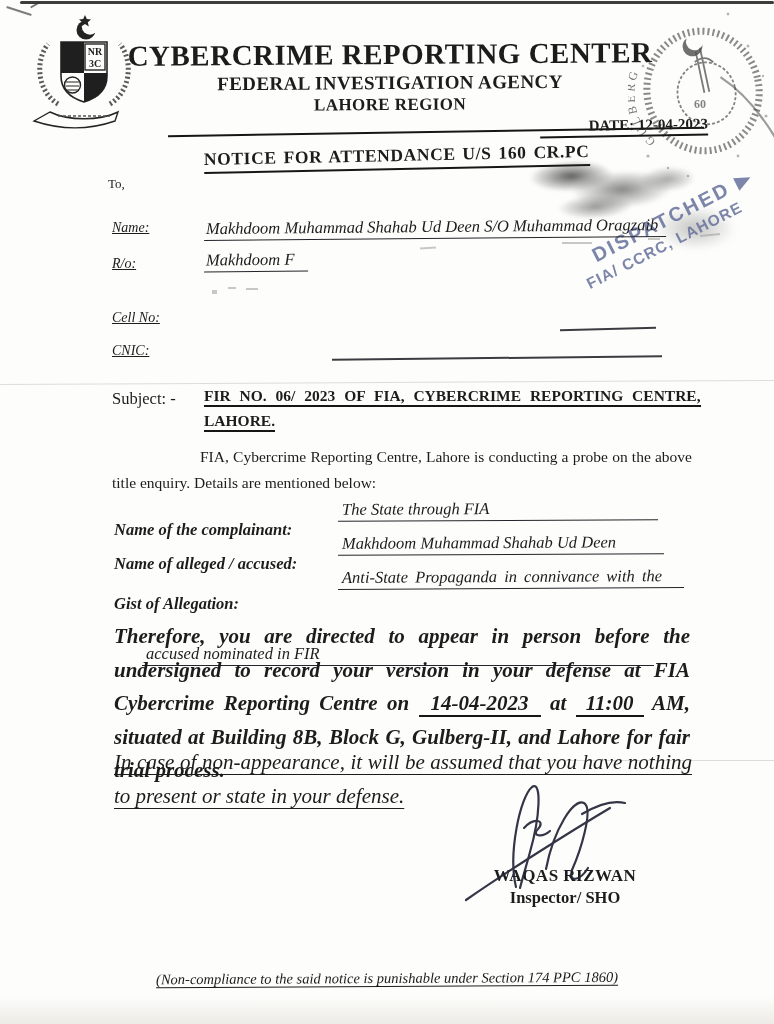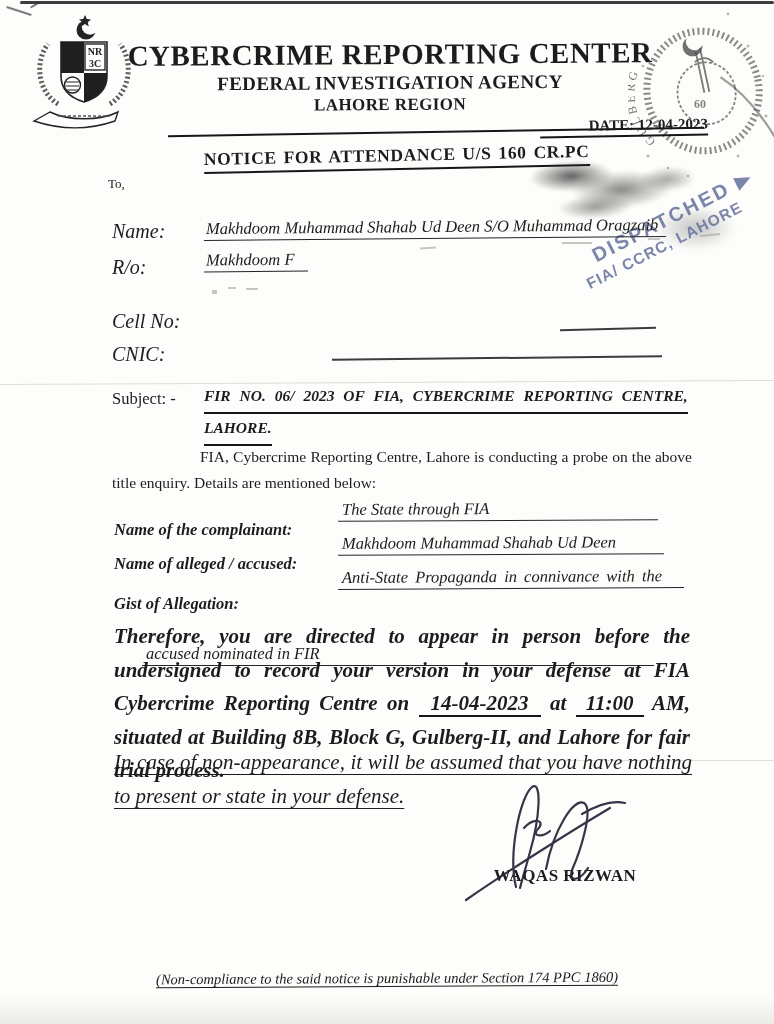--- a/index.html
+++ b/index.html
@@ -29,27 +29,27 @@
       radial-gradient(ellipse 60px 22px at 28% 35%, rgba(45,45,45,.75), rgba(45,45,45,0) 70%),
       radial-gradient(ellipse 70px 26px at 55% 55%, rgba(60,60,60,.6), rgba(60,60,60,0) 72%),
       radial-gradient(ellipse 40px 18px at 80% 45%, rgba(70,70,70,.45), rgba(70,70,70,0) 70%),
       radial-gradient(ellipse 50px 16px at 40% 75%, rgba(55,55,55,.5), rgba(55,55,55,0) 75%);
     filter:blur(1.5px);transform:rotate(-3deg);}
   .smudge2{left:630px;top:196px;width:130px;height:80px;border-radius:50%;
     background:radial-gradient(ellipse 55px 30px at 50% 40%, rgba(90,90,90,.35), rgba(90,90,90,0) 75%);
     filter:blur(3px);}
   
   .to-line{left:108px;top:176px;font-size:13px;}
-  .row-label{font-style:italic;font-size:20px;}
+  .row-label{font-style:italic;font-size:14px;text-decoration:underline;}
   .row-value{font-style:italic;font-size:16.5px;border-bottom:1.6px solid #24242a;padding:0 8px 1px 2px;transform:rotate(-.5deg);white-space:nowrap;}
   .remnant{background:#9a9a98;height:2px;opacity:.55;}
   .blank-line{background:#3c3c40;height:2px;}
   
   .subj-label{left:112px;top:389px;font-size:16.5px;}
-  .subj-line{font-weight:bold;font-size:15.5px;border-bottom:2px solid #161616;padding-bottom:7px;white-space:nowrap;display:inline-block;font-style:italic;}
+  .subj-line{font-weight:bold;font-size:15.5px;border-bottom:2px solid #161616;padding-bottom:0;white-space:nowrap;display:inline-block;}
   .intro{left:112px;top:444px;width:580px;font-size:15.5px;line-height:26px;text-indent:88px;text-align:justify;}
   
   .det-label{font-weight:bold;font-style:italic;font-size:16.5px;white-space:nowrap;margin-top:19px;}
   .det-value{font-style:italic;font-size:16.5px;border-bottom:1.6px solid #24242a;padding:0 4px 1px 4px;white-space:nowrap;display:inline-block;transform:rotate(-.3deg);}
   .directive{left:114px;top:620px;width:576px;font-weight:bold;font-style:italic;font-size:21px;line-height:33.5px;text-align:justify;}
   .blank{border-bottom:2.2px solid #161616;padding:0 12px;white-space:nowrap;}
   .warning{left:114px;top:746px;width:578px;font-style:italic;font-size:21px;line-height:33.5px;text-align:justify;
     text-decoration:underline;text-decoration-thickness:1.4px;text-underline-offset:5px;}
   
   .sig-block{left:452px;top:866px;width:226px;text-align:center;font-weight:bold;}
@@ -195,15 +195,16 @@
   <g stroke="#232638" stroke-width="2.2" fill="none" stroke-linecap="round" opacity=".92">
     <path d="M8,128 C45,102 115,58 152,36"></path>
     <path d="M58,115 C50,82 62,25 74,15 C84,8 82,45 72,80 C68,95 64,108 62,116"></path>
     <path d="M66,56 C76,45 88,48 80,57 C73,64 84,66 92,59"></path>
     <path d="M88,97 C96,56 116,26 126,31 C136,37 122,80 114,98 C110,111 122,109 130,96"></path>
     <path d="M124,42 C139,33 155,28 167,31"></path>
   </g>
 </svg>
 <div class="abs sig-block">
   <div class="sig-name">WAQAS RIZWAN</div>
+  <div class="sig-desig">Inspector/ SHO</div>
 </div>
 
 <div class="abs footer-note">(Non-compliance to the said notice is punishable under Section 174 PPC 1860)</div>
 
 </body></html>

